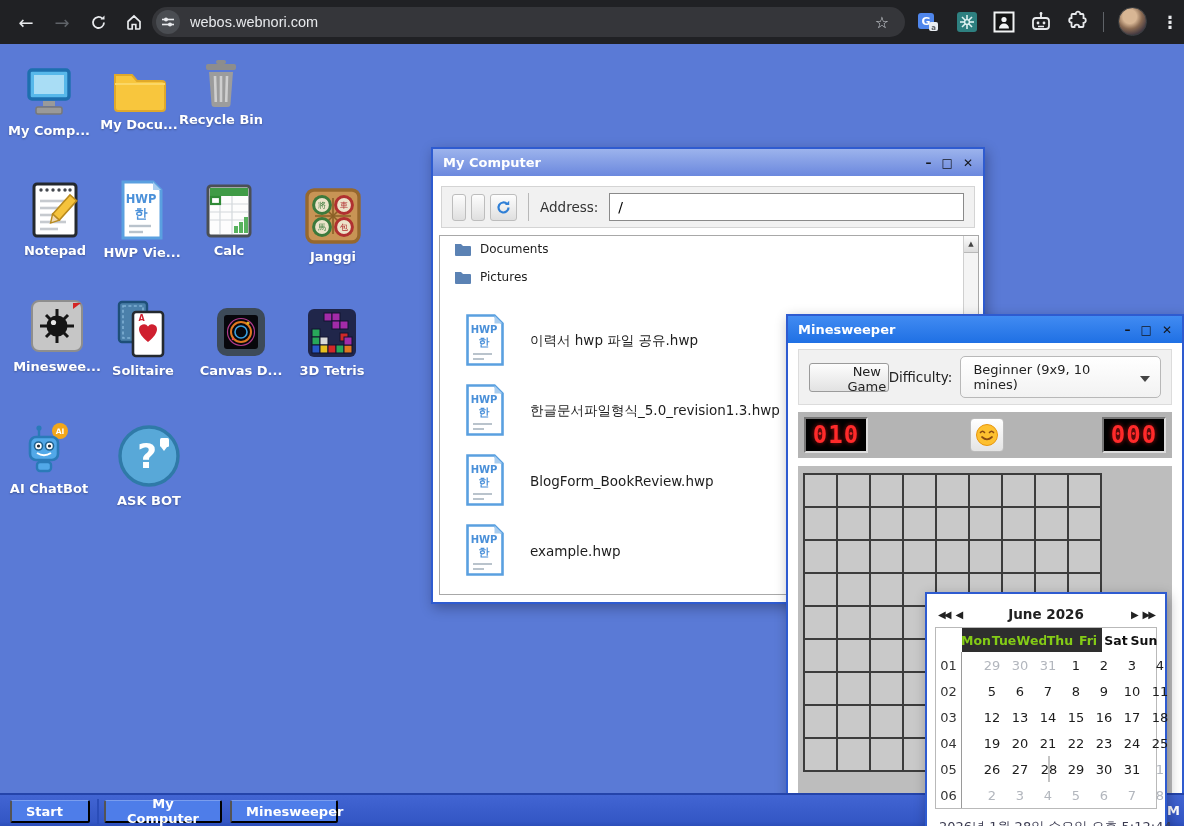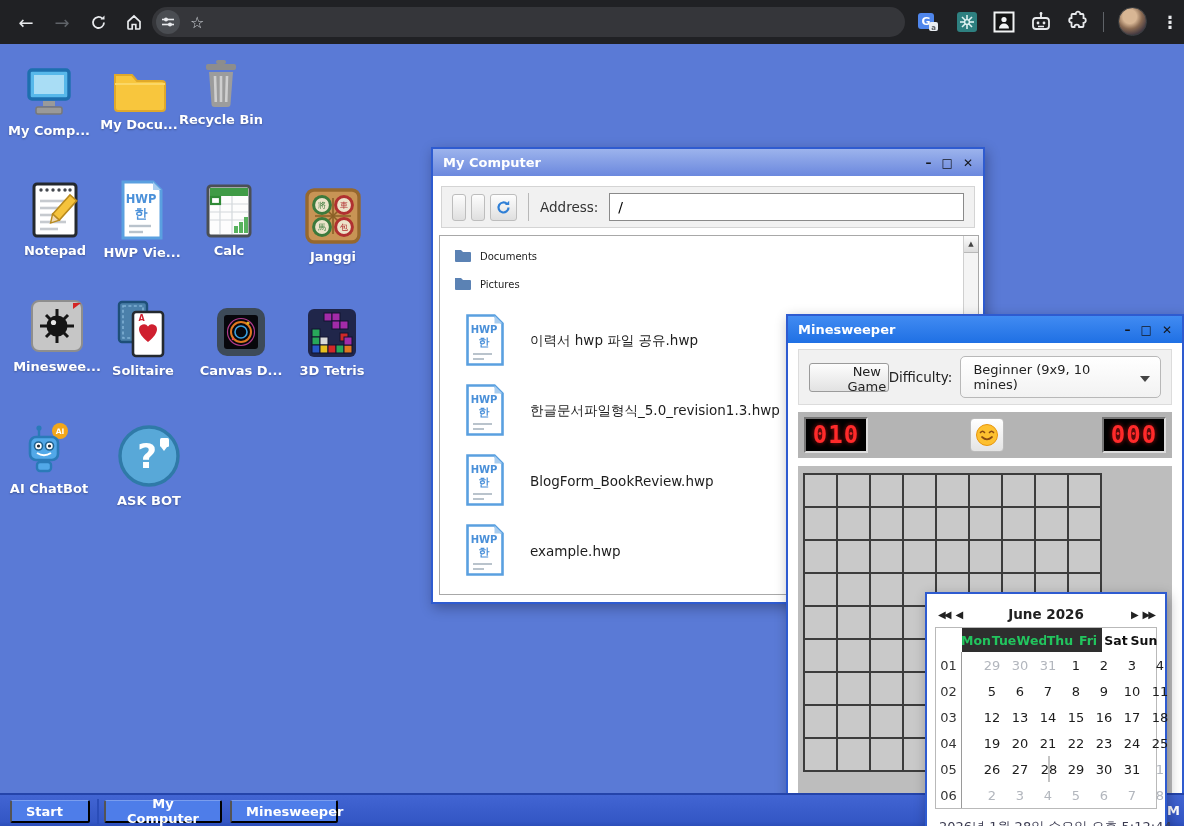--- a/index.html
+++ b/index.html
@@ -42,21 +42,21 @@
   #win-mycomputer .titlebar { background:linear-gradient(180deg,#9cb3ec 0%,#6b88de 100%); }
   .mc-toolbar { position:absolute; left:8px; top:37px; width:534px; height:42px; background:#f1f1f1; border:1px solid #d4d4d4;
                 display:flex; align-items:center; padding:0 10px; gap:5px; }
   .mc-mini-btn { width:14px; height:27px; background:linear-gradient(180deg,#fdfdfd,#dfdfdf); border:1px solid #bdbdbd; border-radius:3px; cursor:pointer; }
   .mc-refresh-btn { width:27px; height:27px; background:linear-gradient(180deg,#fdfdfd,#dfdfdf); border:1px solid #bdbdbd; border-radius:3px;
                     display:flex; align-items:center; justify-content:center; cursor:pointer; }
   .mc-sep { width:1px; height:28px; background:#b8b8b8; margin:0 6px; }
   .mc-address-label { font-size:13.5px; color:#333; margin-right:6px; }
   .mc-address-input { flex:1; height:28px; border:1px solid #8a8a8a; background:#fff; font-size:14px; padding:0 8px; font-family:inherit; }
   .mc-list { position:absolute; left:6px; top:86px; width:540px; height:360px; background:#fff; border:1px solid #a8a8a8; overflow:hidden; }
-  .mc-folder-row { height:28px; display:flex; align-items:center; gap:9px; padding-left:14px; font-size:10px; color:#1d1d1d; cursor:pointer; }
+  .mc-folder-row { height:28px; display:flex; gap:9px; padding-left:14px; font-size:12px; color:#1d1d1d; cursor:pointer; }
   .mc-folder-row:first-child { margin-top:6px; }
   .mc-file-row { height:70px; display:flex; align-items:center; gap:26px; padding-left:26px; font-size:13.5px; color:#1d1d1d; cursor:pointer; }
   .mc-files { margin-top:8px; }
   .mc-scrollbar { position:absolute; right:0; top:0; width:15px; height:358px; background:#f4f4f4; border-left:1px solid #cfcfcf; cursor:pointer; }
   .mc-scroll-up { height:17px; background:linear-gradient(180deg,#fcfcfc,#dcdcdc); border-bottom:1px solid #b8b8b8;
                   display:flex; align-items:center; justify-content:center; font-size:7px; color:#444; }
 
   
   #win-minesweeper { left:786px; top:270px; width:398px; height:495px; z-index:20; }
   #win-minesweeper .titlebar { background:linear-gradient(180deg,#418bf2 0%,#1f70e4 100%); }
@@ -81,21 +81,21 @@
 
   
   #calendar-popup { position:absolute; left:925px; top:548px; width:242px; height:266px; background:#fff; border:2px solid #2e5bd0;
                     z-index:40; padding:7px 8px; box-shadow:2px 4px 12px rgba(0,0,20,.3); }
   .cal-nav { height:26px; display:flex; align-items:center; font-size:13.5px; font-weight:bold; color:#222; }
   .cal-arrow { font-size:10px; color:#222; cursor:pointer; padding:0 3px; letter-spacing:-2px; }
   .cal-title { flex:1; text-align:center; }
   .cal-table { border:1px solid #b9b9b9; }
   .cal-row { display:grid; grid-template-columns:26px repeat(7,28px); }
   .cal-h { height:24px; display:flex; align-items:center; justify-content:center; font-size:12.5px; font-weight:bold; color:#111; }
-  .cal-h.dark { background:#2e2e2e; color:#22c55e; }
+  .cal-h.dark { background:#2e2e2e; color:#84cc16; }
   .cal-weeknum { height:26px; display:flex; align-items:center; justify-content:center; font-size:13px; color:#333; border-right:1px solid #9a9a9a; }
   .cal-day { height:26px; display:flex; align-items:center; justify-content:center; font-size:13px; color:#1c1c1c; cursor:pointer;margin-left:30px; }
   .cal-day.muted { color:#b2b6bd; }
   .cal-day.selected { border:1px solid #c4c4c4; }
   .cal-datetime { margin-top:9px; font-size:13px; color:#3a3a50; padding-left:4px; white-space:nowrap; }
 
   
   #taskbar { position:absolute; left:0; top:793px; width:1184px; height:33px; background:linear-gradient(180deg,#4265d3 0%,#3457c5 85%,#2c4eba 100%);
              border-top:2px solid #2444aa; z-index:30; }
   .tb-task-btn { position:absolute; top:5px; height:23px; background:#4e7de9; border-radius:2px; border-top:1px solid rgba(255,255,255,.25);
@@ -124,20 +124,21 @@
     <span class="tune-circle">
       <svg width="14" height="14" viewBox="0 0 14 14">
           <g stroke="#e8eaed" stroke-width="1.6">
             <line x1="1" y1="4.5" x2="13" y2="4.5"></line>
             <line x1="1" y1="9.5" x2="13" y2="9.5"></line>
           </g>
           <circle cx="5" cy="4.5" r="2" fill="#e8eaed"></circle>
           <circle cx="9" cy="9.5" r="2" fill="#e8eaed"></circle>
         </svg>
     </span>
+    <span class="url-text">webos.webnori.com</span>
     <span class="star">☆</span>
   </div>
   <div class="ext-ico" style="left:915px">
     <svg width="24" height="24" viewBox="0 0 24 24">
         <rect x="2" y="3" width="16" height="16" rx="3" fill="#4f86ec"></rect>
         <text x="10" y="15" font-size="11" font-weight="bold" fill="#fff" text-anchor="middle" font-family="DejaVu Sans">G</text>
         <rect x="13" y="12" width="9" height="9" rx="2" fill="#e9edf2"></rect>
         <text x="17.5" y="19.5" font-size="7" font-weight="bold" fill="#5f6368" text-anchor="middle" font-family="DejaVu Sans">a</text>
       </svg>
   </div>

